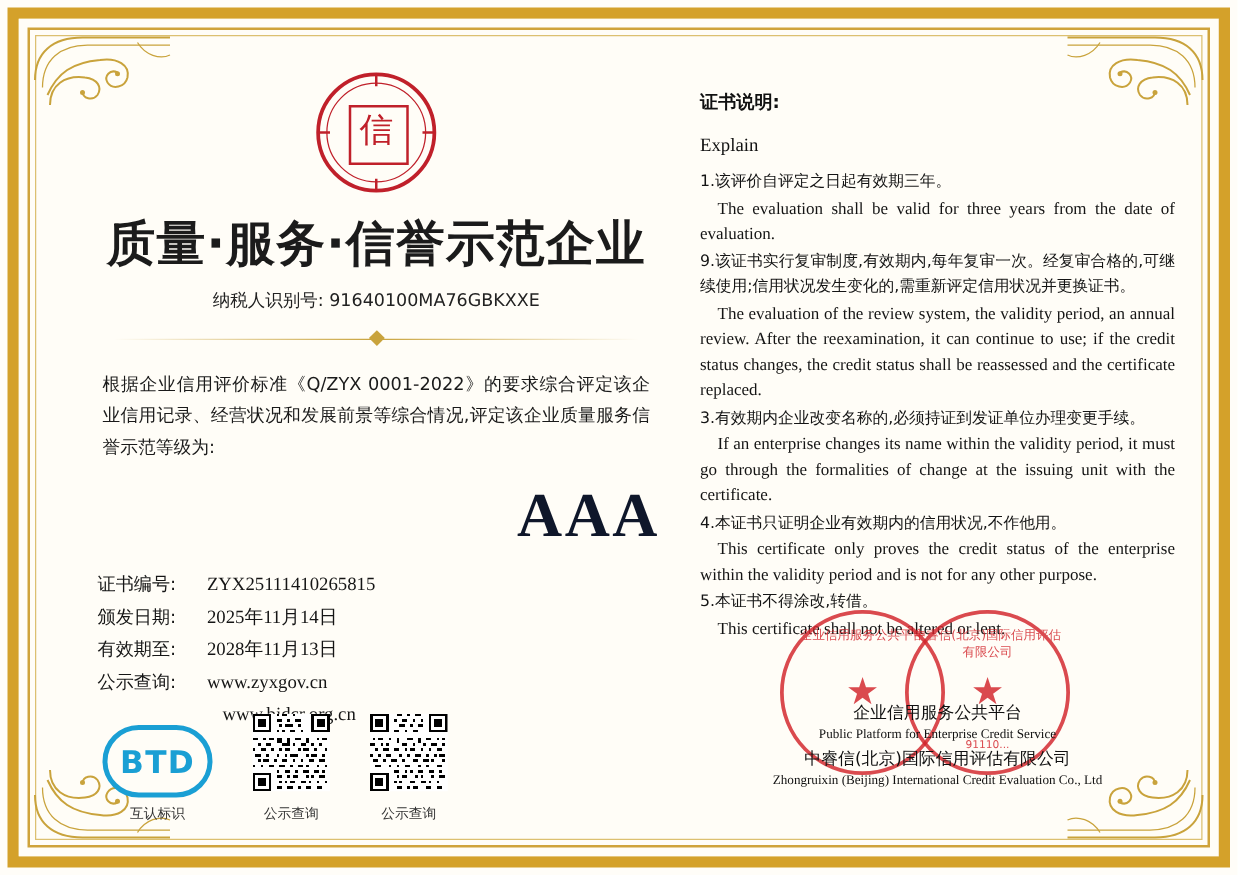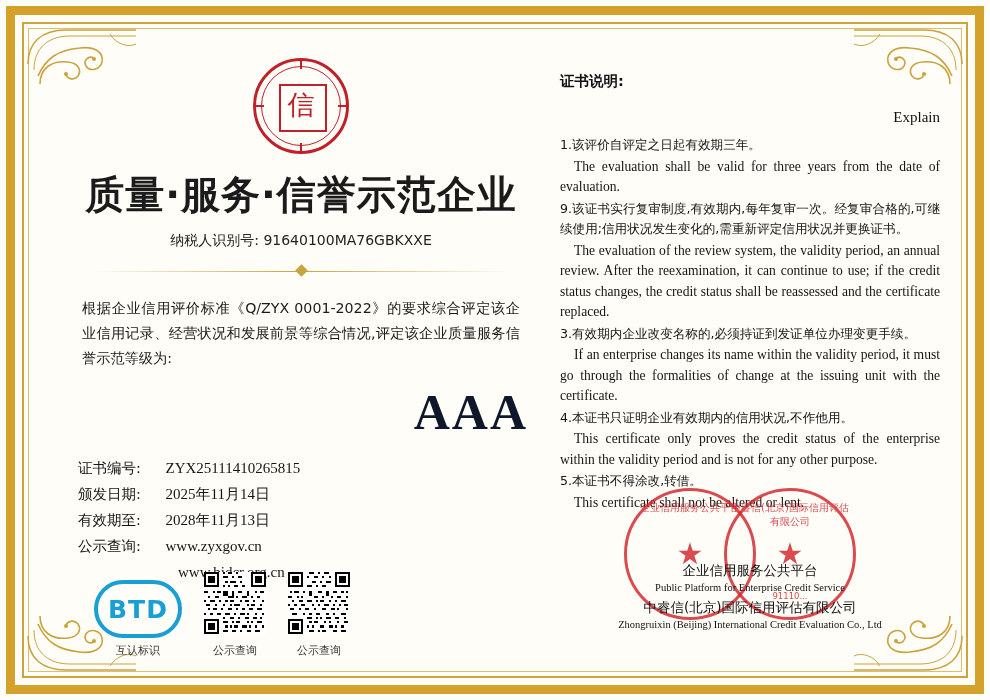--- a/index.html
+++ b/index.html
@@ -169,24 +169,24 @@
     line-height: 26px;
     color: #151515;
   }
   .fields .row { white-space: nowrap; }
   .fields .val { font-family: "Liberation Serif", serif; font-size: 15px; margin-left: 20px; }
   .fields .indent { padding-left: 80px; }
 
   
   .logos {
     position: absolute;
-    left: 60px; bottom: 8px;
+    left: 48px; bottom: 8px;
     display: flex;
     align-items: flex-end;
-    gap: 22px;
+    gap: 32px;
   }
   .logo-item { text-align: center; }
   .logo-cap {
     margin-top: 5px;
     font-size: 11px;
     font-family: "DejaVu Sans", sans-serif;
     color: #333;
   }
   .btd {
     width: 88px; height: 58px;
@@ -214,21 +214,20 @@
     font-weight: bold;
     font-size: 14.5px;
     color: #111;
     margin-bottom: 18px;
   }
   .explain-sub {
     font-family: "Liberation Serif", serif;
     font-size: 15px;
     color: #111;
     margin-bottom: 9px;
-    text-align: right;
   }
   .note {
     font-size: 13.2px;
     line-height: 20.5px;
     color: #141414;
     text-align: justify;
   }
   .note .cn {
     font-family: "DejaVu Sans", sans-serif;
     font-size: 12.6px;

